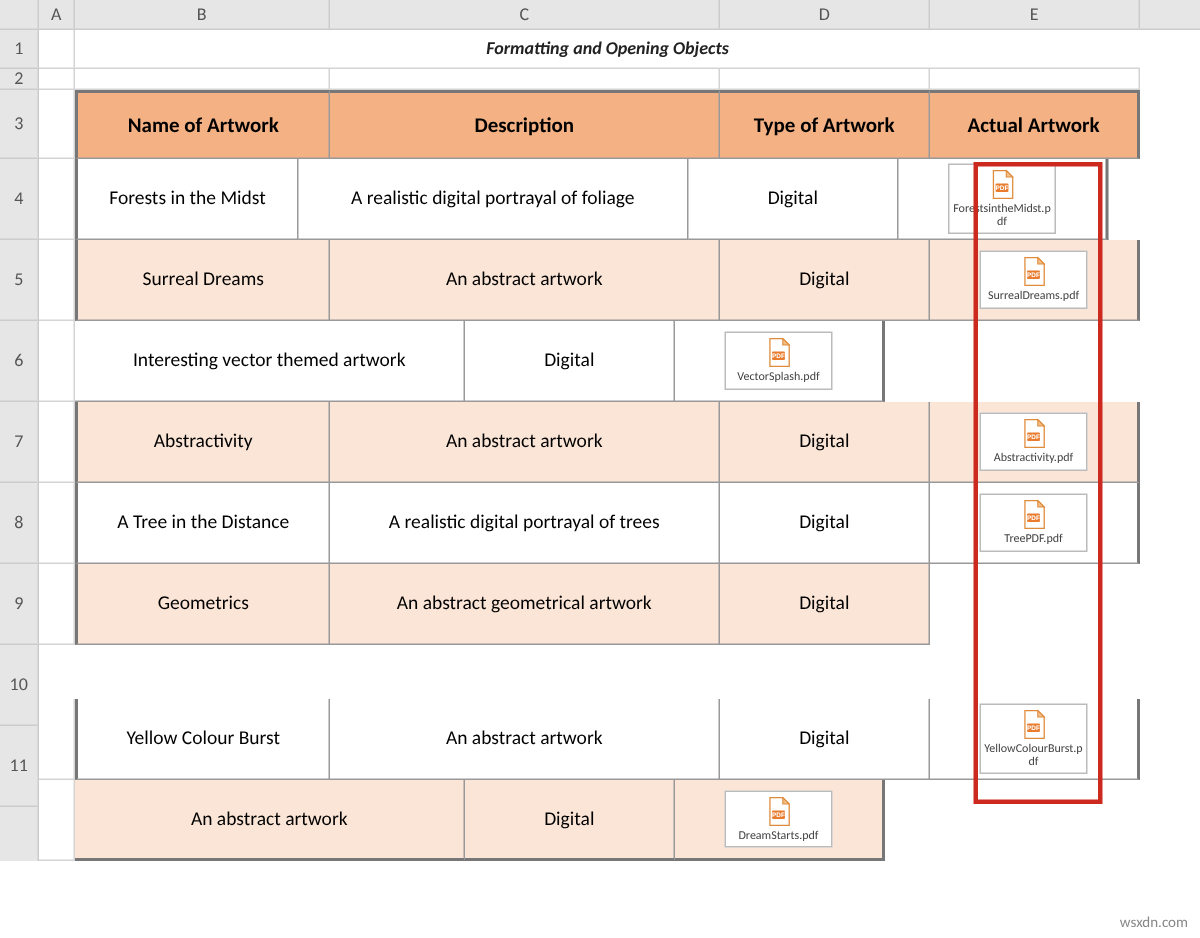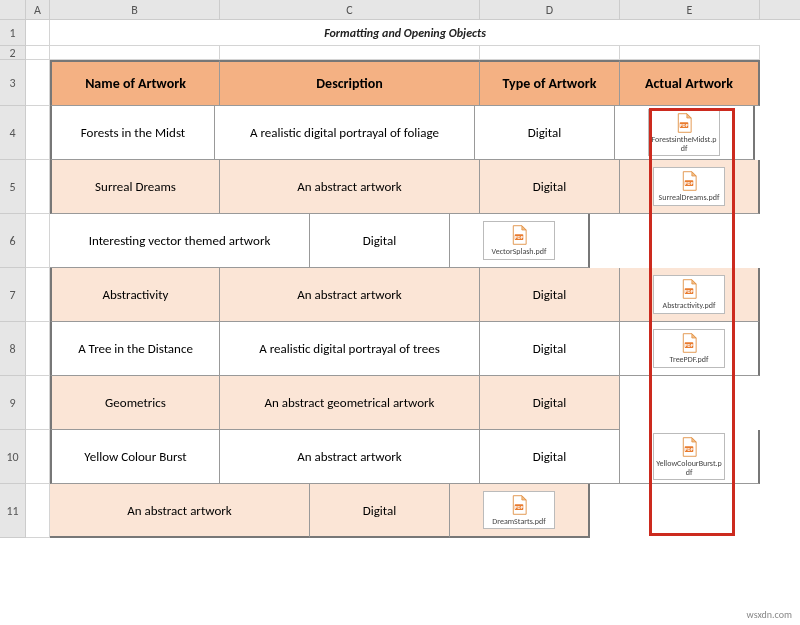--- a/index.html
+++ b/index.html
@@ -149,21 +149,21 @@
         <div class="g-cell cA" style="width: 24px;"></div>
         <div class="g-cell cB header-cell thick-t thick-l med-r med-b" style="width: 170px;">Name of Artwork</div>
         <div class="g-cell cC header-cell thick-t med-r med-b" style="width: 260px;">Description</div>
         <div class="g-cell cD header-cell thick-t med-r med-b" style="width: 140px;">Type of Artwork</div>
         <div class="g-cell cE header-cell thick-t thick-r med-b" style="width: 140px;">Actual Artwork</div>
       </div>
 
       <div id="data-rows">
           <div class="g-row" id="gr-4" style="height: 54px;">
             <div class="g-cell" style="width:24px"></div>
-            <div class="g-cell thick-l med-r med-b" style="width:165px">Forests in the Midst</div>
+            <div class="g-cell thick-l med-r med-b" style="width:149px">Forests in the Midst</div>
             <div class="g-cell med-r med-b" style="width:260px">A realistic digital portrayal of  foliage</div>
             <div class="g-cell med-r med-b" style="width:140px">Digital</div>
             <div class="g-cell thick-r med-b" style="width:140px;position:relative">
               <div class="file-obj">
                 <span class="pdf-icon">
   <svg viewBox="0 0 24 28">
     <path d="M4 1 H16 L22 7 V27 H4 Z" fill="#fff" stroke="#e08b3b" stroke-width="1.2"></path>
     <path d="M16 1 V7 H22 Z" fill="#f4c089" stroke="#e08b3b" stroke-width="1"></path>
     <rect x="6" y="13" width="12" height="8" rx="1" fill="#e97c2f"></rect>
     <text x="12" y="19" text-anchor="middle" font-size="6" fill="#fff" font-family="Arial" font-weight="bold">PDF</text>
@@ -247,21 +247,21 @@
                 <span>TreePDF.pdf</span>
               </div>
             </div>
           </div>
           <div class="g-row" id="gr-9" style="height: 54px;">
             <div class="g-cell" style="width:24px"></div>
             <div class="g-cell thick-l med-r med-b zebra" style="width:170px">Geometrics</div>
             <div class="g-cell med-r med-b zebra" style="width:260px">An abstract geometrical artwork</div>
             <div class="g-cell med-r med-b zebra" style="width:140px">Digital</div>
           </div>
-          <div class="g-row" id="gr-10" style="height: 54px;">
+          <div class="g-row" id="gr-10" style="height: 54px; margin-top: 36px;">
             <div class="g-cell" style="width:24px"></div>
             <div class="g-cell thick-l med-r med-b" style="width:170px">Yellow Colour Burst</div>
             <div class="g-cell med-r med-b" style="width:260px">An abstract artwork</div>
             <div class="g-cell med-r med-b" style="width:140px">Digital</div>
             <div class="g-cell thick-r med-b" style="width:140px;position:relative">
               <div class="file-obj">
                 <span class="pdf-icon">
   <svg viewBox="0 0 24 28">
     <path d="M4 1 H16 L22 7 V27 H4 Z" fill="#fff" stroke="#e08b3b" stroke-width="1.2"></path>
     <path d="M16 1 V7 H22 Z" fill="#f4c089" stroke="#e08b3b" stroke-width="1"></path>

